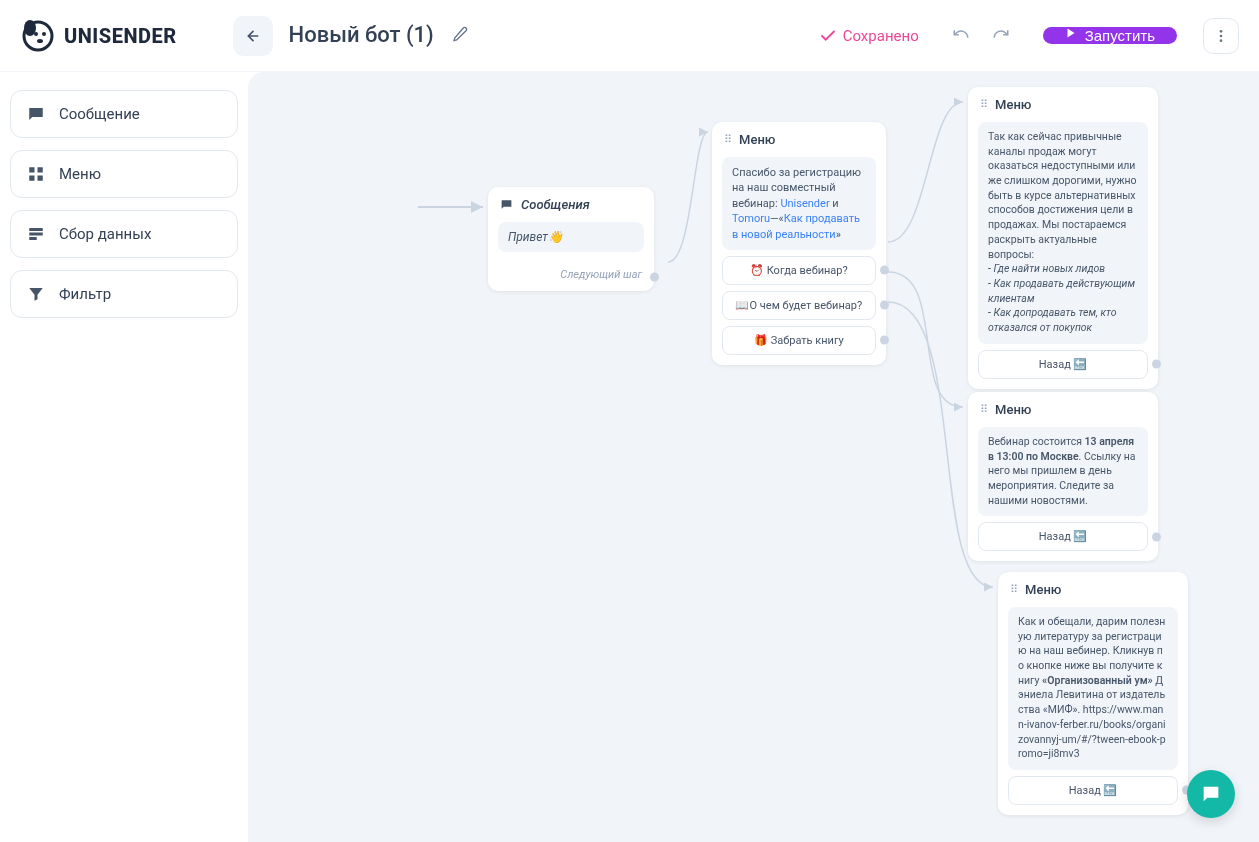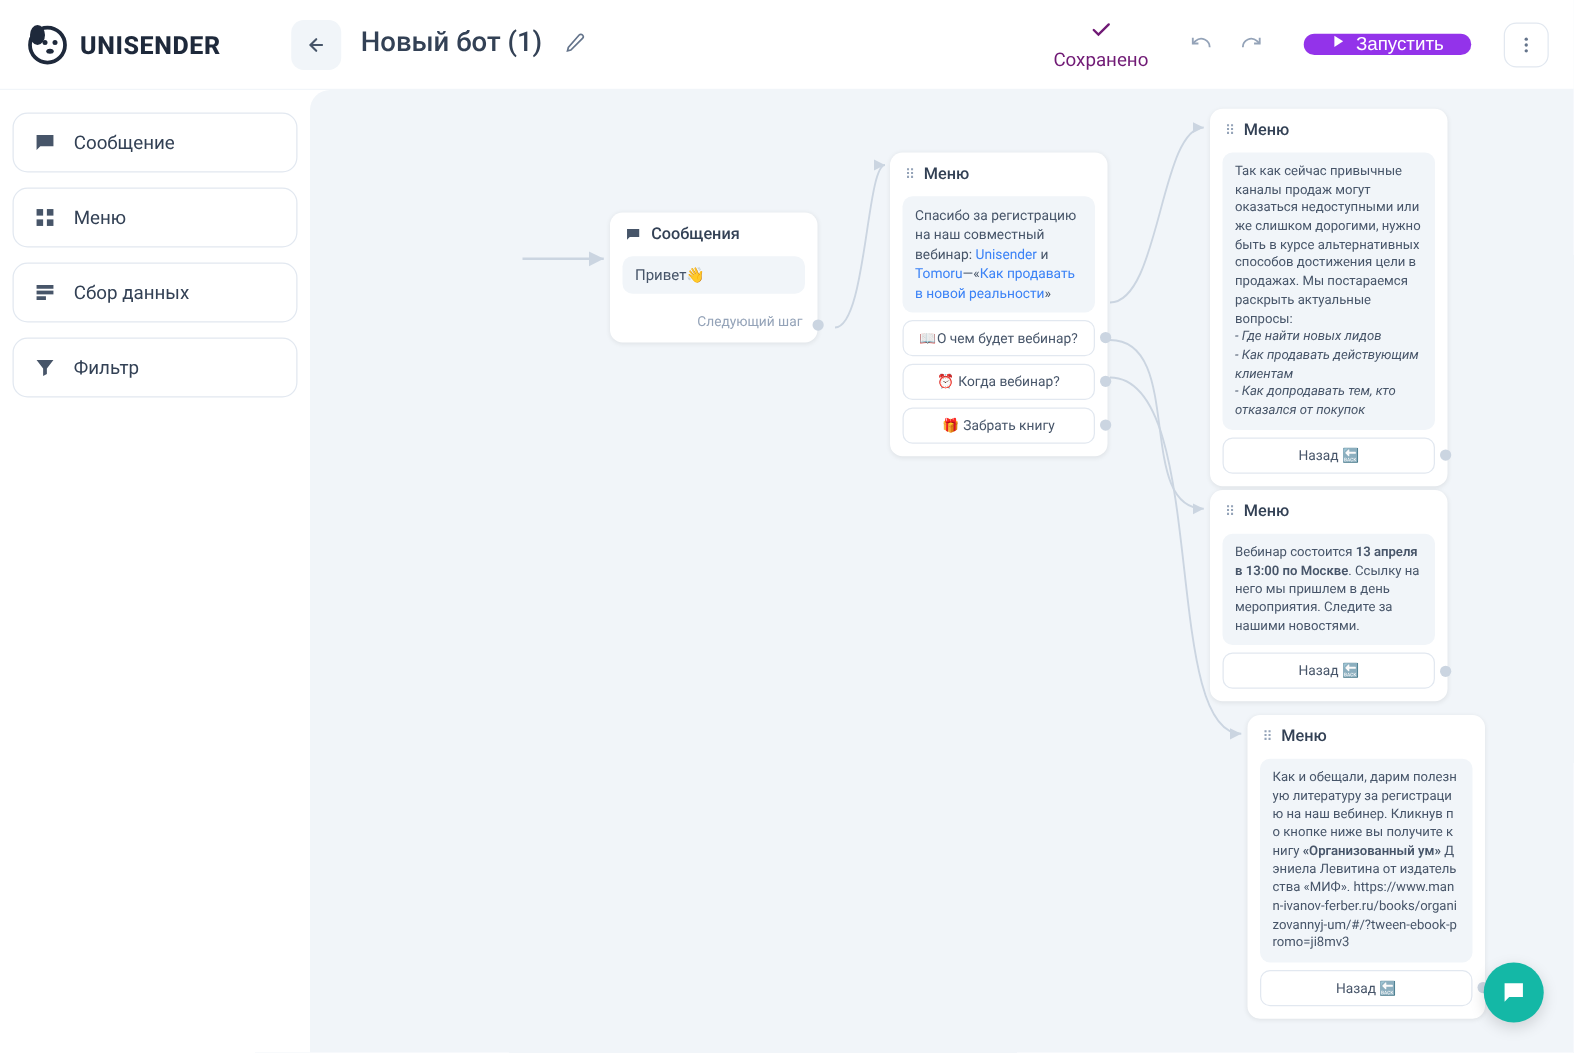--- a/index.html
+++ b/index.html
@@ -5,21 +5,21 @@
 * { box-sizing: border-box; margin: 0; padding: 0; }
 body { font-family: -apple-system, BlinkMacSystemFont, "Segoe UI", Roboto, sans-serif; background: #fff; color: #1e293b; width: 1259px; height: 842px; overflow: hidden; }
 
 .topbar { height: 72px; display: flex; align-items: center; padding: 0 20px; gap: 16px; border-bottom: 1px solid #f1f5f9; }
 .logo { display: flex; align-items: center; gap: 8px; font-weight: 800; font-size: 20px; letter-spacing: 0.5px; }
 .logo-icon { width: 36px; height: 36px; }
 .back-btn { width: 40px; height: 40px; background: #f1f5f9; border: none; border-radius: 10px; display: flex; align-items: center; justify-content: center; cursor: pointer; margin-left: 40px; }
 .title-wrap { display: flex; align-items: flex-start; gap: 12px; flex: 1; }
 .title { font-size: 22px; font-weight: 500; color: #334155; }
 .edit-btn { width: 28px; height: 28px; background: transparent; border: none; cursor: pointer; color: #64748b; }
-.saved { display: flex; align-items: center; gap: 6px; color: #701a75; font-size: 15px; flex-direction: column; }
+.saved { display: flex; align-items: center; gap: 6px; color: #ec4899; font-size: 15px; }
 .undo-redo { display: flex; gap: 8px; margin: 0 10px; }
 .ur-btn { width: 32px; height: 32px; background: transparent; border: none; cursor: pointer; color: #94a3b8; }
 .launch-btn { background: #9333ea; color: #fff; border: none; border-radius: 10px; padding: 0 22px; font-size: 15px; font-weight: 500; display: flex; gap: 8px; cursor: pointer; }
 .more-btn { width: 36px; height: 36px; background: transparent; border: 1px solid #e2e8f0; border-radius: 10px; display: flex; align-items: center; justify-content: center; cursor: pointer; color: #64748b; margin-left: 10px; }
 
 .main { display: flex; height: calc(842px - 72px); justify-content: center; }
 .sidebar { width: 248px; padding: 18px 10px; display: flex; flex-direction: column; gap: 12px; }
 .sb-item { display: flex; align-items: center; gap: 14px; padding: 14px 16px; border: 1px solid #e2e8f0; border-radius: 12px; font-size: 15px; color: #334155; cursor: pointer; background: #fff; }
 .sb-icon { width: 18px; height: 18px; color: #475569; }
 
@@ -37,21 +37,21 @@
 .next-step { text-align: right; padding: 6px 12px 10px; font-size: 11px; color: #94a3b8; position: relative; }
 .next-step .out-port { position: absolute; right: -5px; top: 50%; transform: translateY(-50%); width: 9px; height: 9px; background: #cbd5e1; border-radius: 50%; }
 
 .menu-node .opt { background: #fff; border: 1px solid #e2e8f0; border-radius: 8px; padding: 7px 8px; margin: 6px 0 0; font-size: 11px; text-align: center; position: relative; cursor: pointer; }
 .menu-node .opt .out-port { position: absolute; right: -14px; top: 50%; transform: translateY(-50%); width: 9px; height: 9px; background: #cbd5e1; border-radius: 50%; }
 .link-text { color: #3b82f6; }
 .bold { font-weight: 600; }
 .italic { font-style: italic; }
 
 
-#node-messages { left: 240px; top: 98px; width: 166px; }
+#node-messages { left: 240px; top: 115px; width: 166px; font-style: italic; }
 #node-menu1 { left: 464px; top: 50px; width: 174px; }
 #node-menu2 { left: 720px; top: 15px; width: 190px; }
 #node-menu3 { left: 720px; top: 320px; width: 190px; }
 #node-menu4 { left: 750px; top: 500px; width: 190px; }
 
 .fab { position: absolute; right: 24px; bottom: 24px; width: 48px; height: 48px; background: #14b8a6; border-radius: 50%; display: flex; align-items: center; justify-content: center; cursor: pointer; box-shadow: 0 4px 12px rgba(0,0,0,0.15); }
 </style>
 </head>
 <body>
 
@@ -176,22 +176,22 @@
 
     <div class="node menu-node" id="node-menu1">
       <div class="node-head">
           <span class="drag-icon">⠿</span>
           <span>Меню</span>
         </div>
       <div class="node-body">
         <div class="msg-bubble" style="font-size:11px;line-height:1.4;">
           <span>Спасибо за регистрацию на наш совместный вебинар: </span><span class="link-text">Unisender</span><span> и </span><span class="link-text">Tomoru</span><span>—«</span><span class="link-text">Как продавать в новой реальности</span><span>»</span>
         </div>
+        <div class="opt"><span>⏰ Когда вебинар?</span><span class="out-port"></span></div>
         <div class="opt"><span>📖О чем будет вебинар?</span><span class="out-port"></span></div>
-        <div class="opt"><span>⏰ Когда вебинар?</span><span class="out-port"></span></div>
         <div class="opt"><span>🎁 Забрать книгу</span><span class="out-port"></span></div>
       </div>
     </div>
 
     <div class="node menu-node" id="node-menu2">
       <div class="node-head">
           <span class="drag-icon">⠿</span>
           <span>Меню</span>
         </div>
       <div class="node-body">

